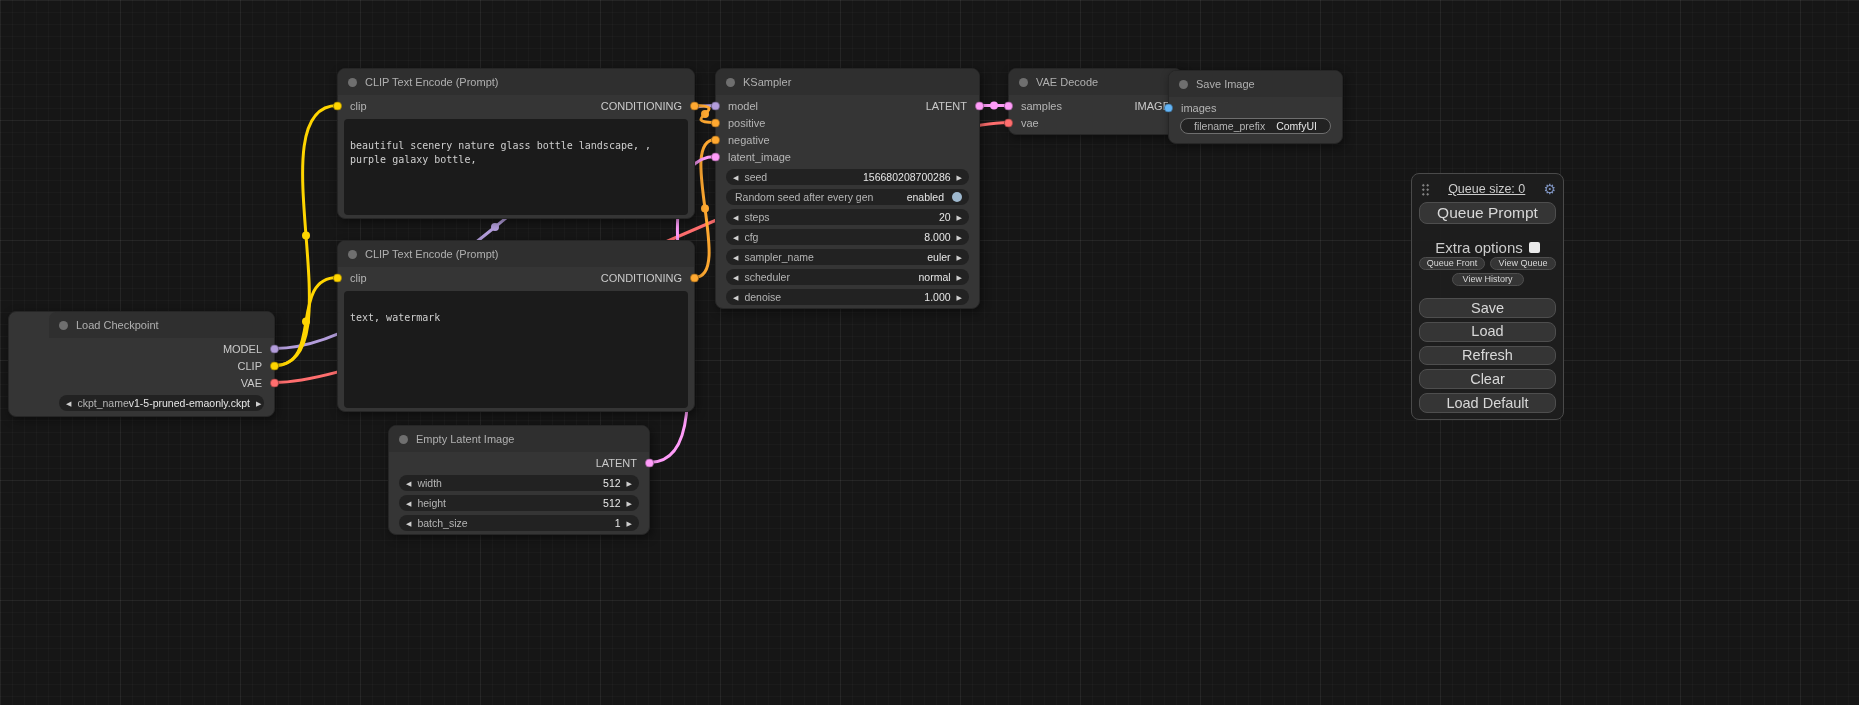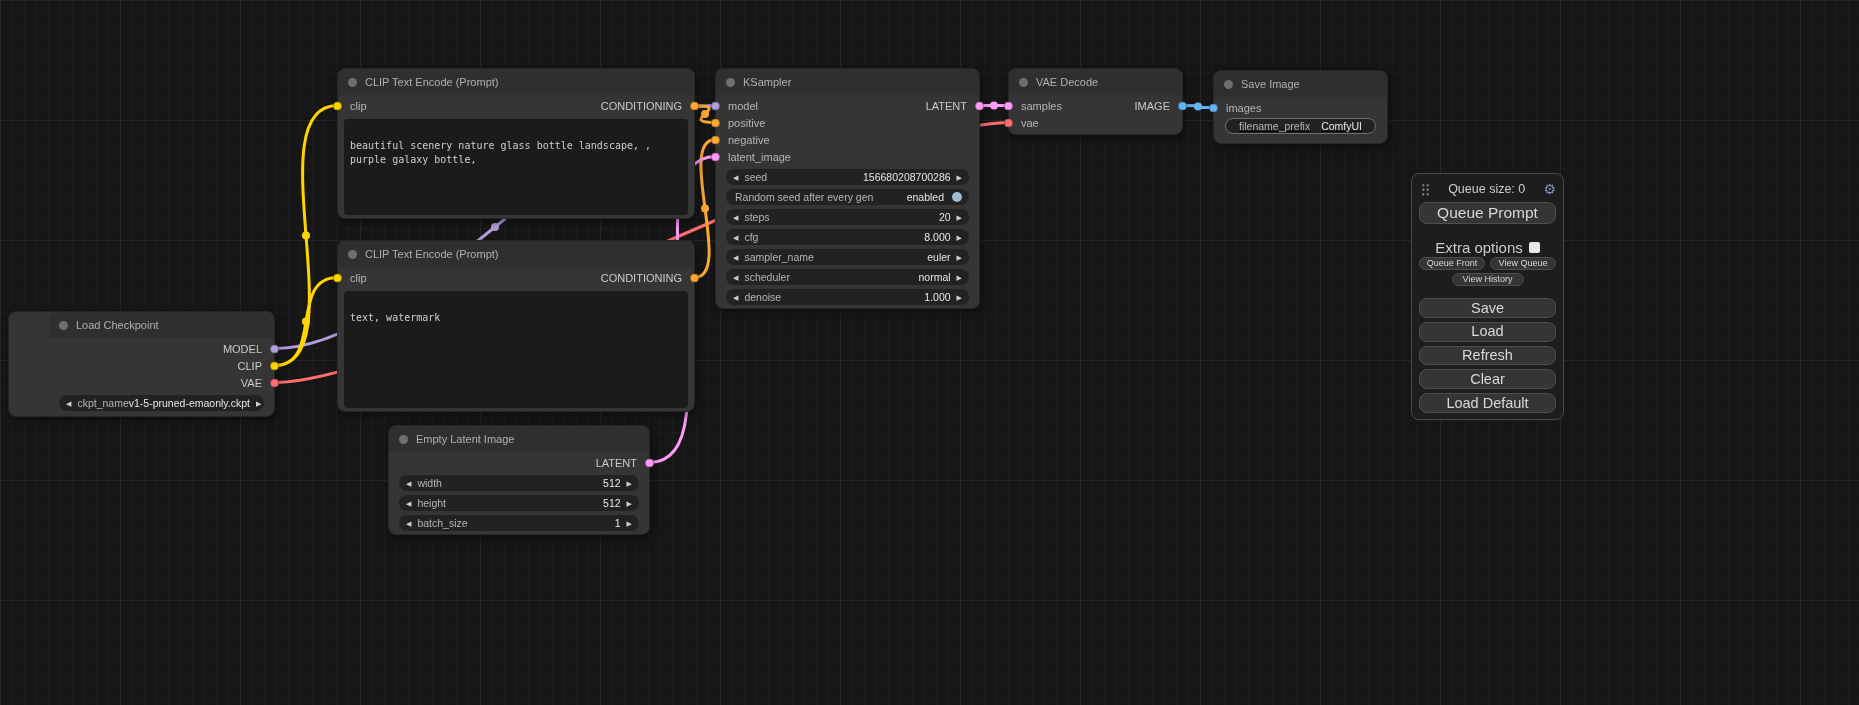--- a/index.html
+++ b/index.html
@@ -43,42 +43,42 @@
   .slot-dot.out { right:-5px; }
 
   .widget {
     height:16px; background:#222222; border-radius:8px; margin:4px 10px 0;
     display:flex; align-items:center; padding:0 7px; font-size:10.5px; white-space:nowrap;
   }
   .widget .arrow { font-size:7px; color:#cfcfcf; line-height:1; }
   .widget .wname { margin-left:6px; color:#b5b5b5; }
   .widget.no-arrows .wname { margin-left:2px; }
   .widget .wval { margin-left:auto; margin-right:6px; color:#e6e6e6; }
-  .widget.text-widget { border:1px solid #6e6e6e; margin:2px 11px 16px;text-decoration:underline; }
+  .widget.text-widget { border:1px solid #6e6e6e; margin:2px 11px 16px; }
   .toggle-dot { width:10px; height:10px; border-radius:50%; background:#9fb9cf; margin-left:2px; flex:0 0 auto; }
 
   .prompt-box {
     margin:5px 6px 0; background:#1b1b1b; border-radius:4px; padding:20px 6px;
     font-family:"DejaVu Sans Mono", monospace; font-size:10px; line-height:1.4;
     color:#cfcfcf; white-space:pre-wrap; overflow:hidden;
   }
 
   
   .menu {
     position:absolute; left:1411px; top:173px; width:153px; height:247px;
     background:rgba(30,30,30,0.95); border:1px solid #4a4a4a; border-radius:8px;
     padding:6px 7px; display:flex; flex-direction:column;
   }
   .menu-header { height:20px; display:flex; align-items:center; }
   .drag-handle {
     width:9px; height:13px; margin-left:2px;
     background-image:radial-gradient(circle, #8a8a8a 1.1px, transparent 1.2px);
     background-size:4.5px 4.5px; cursor:move;
   }
-  .queue-size { flex:1; text-align:center; font-size:12.5px; color:#cccccc; }
+  .queue-size { flex:1; text-align:center; font-size:12.5px; color:#cccccc;text-decoration:underline; }
   .gear { font-size:14px; color:#7e93c0; cursor:pointer; line-height:1; }
   .btn {
     display:block; width:100%; background:#353535; border:1px solid #4e4e4e;
     border-radius:8px; color:#d8d8d8; font-family:inherit; cursor:pointer;
     height:21px; font-size:14.5px; line-height:1;
   }
   .btn.big { height:24px; font-size:15.5px; margin-top:3px; }
   .btn.pill { height:13px; font-size:9px; border-radius:7px; padding:0 4px; }
   .extra-row { margin-top:16px; height:14px; display:flex; align-items:center; justify-content:center; gap:6px; font-size:15px; color:#cccccc; }
   .checkbox { width:11px; height:11px; background:#e9e9e9; border-radius:2px; cursor:pointer; }
@@ -285,21 +285,21 @@
         <span class="slot-dot in" id="s-vd-samples" style="background: rgb(255, 156, 249);"></span>
         <span class="slot-dot out" id="s-vd-image" style="background: rgb(100, 181, 246);"></span>
       </div>
       <div class="slot-row">
         <span class="in-label">vae</span>
         <span class="slot-dot in" id="s-vd-vae" style="background: rgb(255, 110, 110);"></span>
       </div>
     </div>
   </div>
 
-  <div class="node" style="left:1213px;top:70px;width:175px;height:74px;">
+  <div class="node" style="left:1168px;top:70px;width:175px;height:74px;">
     <div class="node-title">
       <span class="dot-collapse"></span>
       <span>Save Image</span>
     </div>
     <div class="slots">
       <div class="slot-row">
         <span class="in-label">images</span>
         <span class="slot-dot in" id="s-si-images" style="background: rgb(100, 181, 246);"></span>
       </div>
     </div>

